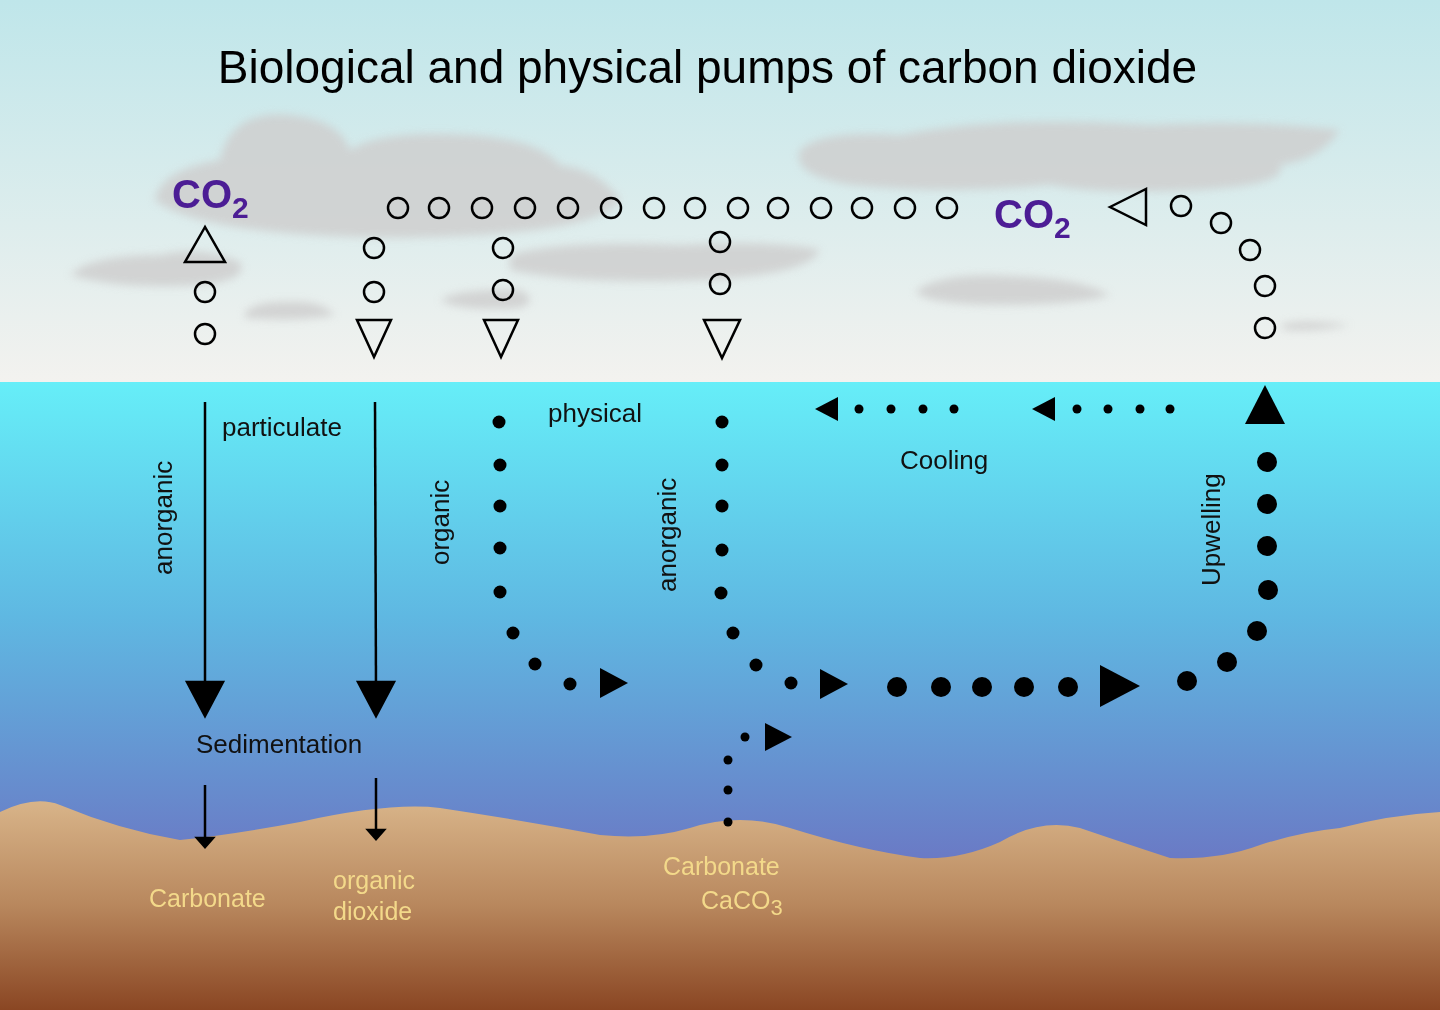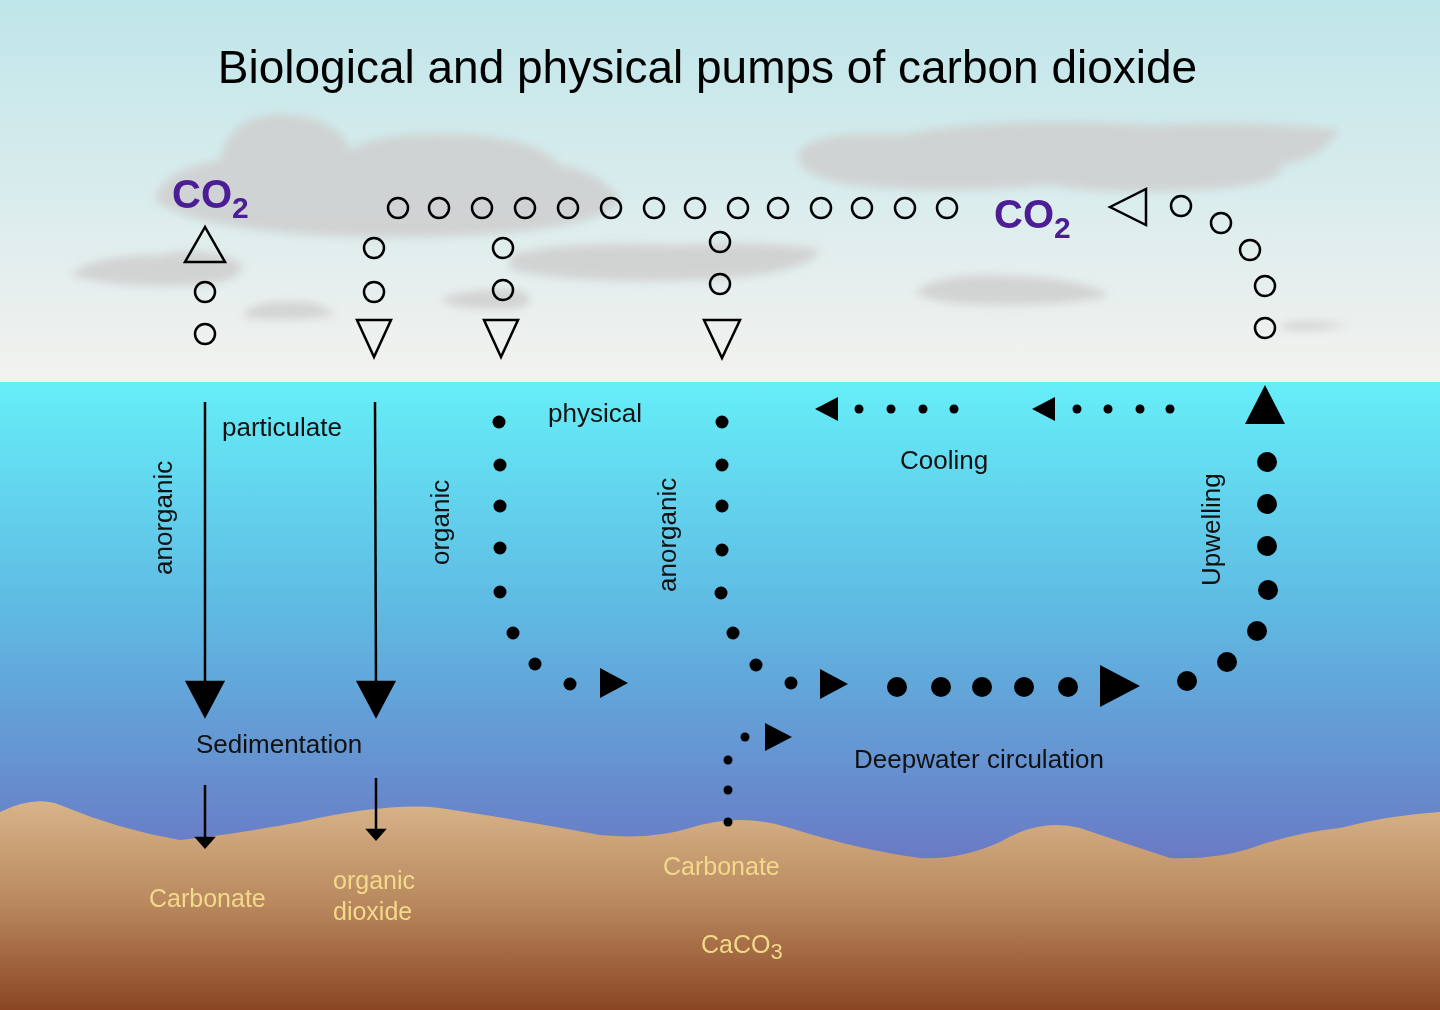--- a/index.html
+++ b/index.html
@@ -179,20 +179,19 @@
 <div class="co2" style="left:994px;top:192px;"><span>CO</span><sub>2</sub></div>
 
 <div class="lbl" style="left:222px;top:396px;margin-top:16px;">particulate</div>
 <div class="lbl" style="left:548px;top:398px;">physical</div>
 <div class="lbl rot" style="left:148px;top:575px;">anorganic</div>
 <div class="lbl rot" style="left:425px;top:565px;">organic</div>
 <div class="lbl rot" style="left:652px;top:592px;">anorganic</div>
 <div class="lbl" style="left:900px;top:445px;">Cooling</div>
 <div class="lbl rot" style="left:1196px;top:586px;">Upwelling</div>
 <div class="lbl" style="left:196px;top:729px;">Sedimentation</div>
-<div class="lbl" style="left:854px;top:744px;">Deepwater circulation</div>
 
 <div class="lbl sed" style="left:149px;top:884px;">Carbonate</div>
 <div class="lbl sed" style="left:333px;top:866px;">organic</div>
 <div class="lbl sed" style="left:333px;top:897px;">dioxide</div>
 <div class="lbl sed" style="left:663px;top:852px;">Carbonate</div>
-<div class="lbl sed" style="left:701px;top:886px;margin-top:44px;"><span>CaCO</span><sub style="font-size:22px;">3</sub></div>
+<div class="lbl sed" style="left:701px;top:886px;"><span>CaCO</span><sub style="font-size:22px;">3</sub></div>
 </div>
 
 </body></html>

